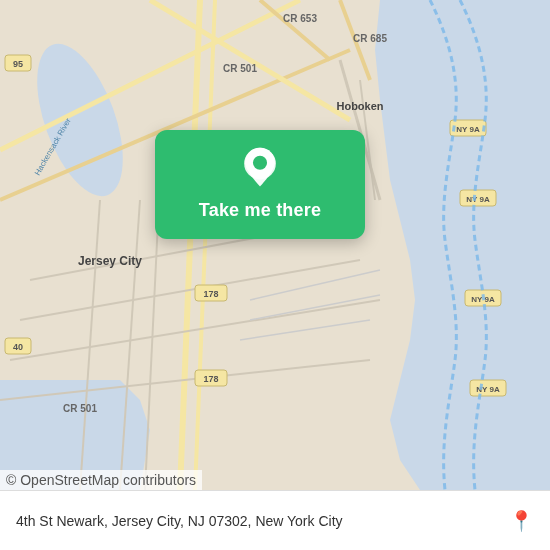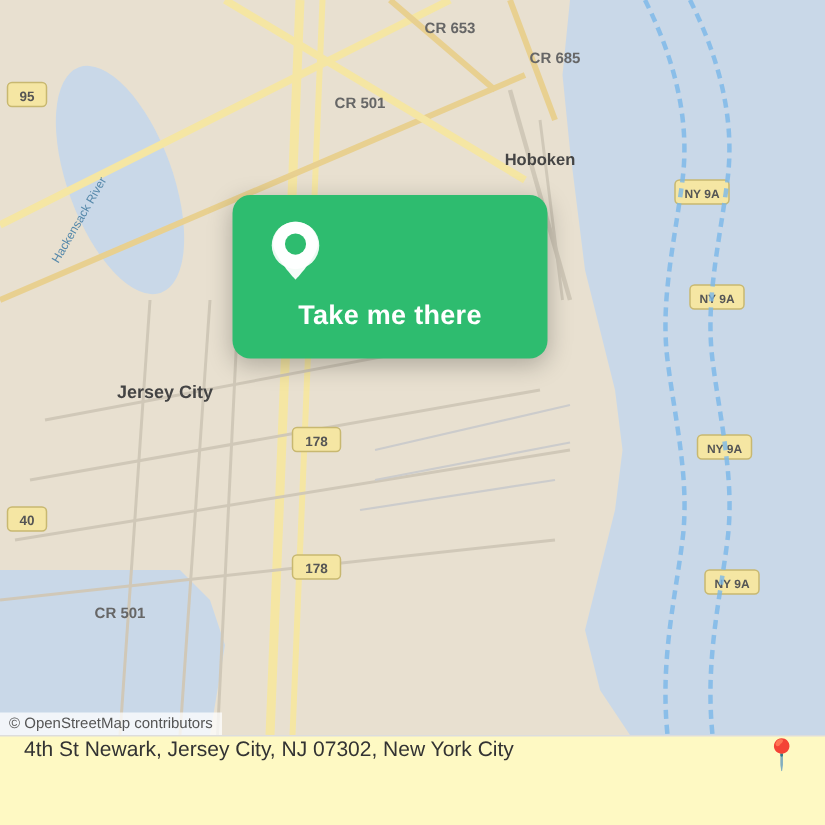--- a/index.html
+++ b/index.html
@@ -37,20 +37,21 @@
     
     #popup-card {
       position: absolute;
       top: 130px;
       left: 155px;
       width: 210px;
       background: #2ebc6f;
       border-radius: 12px;
       display: flex;
       flex-direction: column;
+      align-items: center;
       padding: 16px 20px 18px;
       box-shadow: 0 4px 16px rgba(0,0,0,0.25);
     }
 
     #location-pin {
       width: 44px;
       height: 44px;
       margin-bottom: 10px;
     }
 
@@ -65,32 +66,32 @@
       white-space: nowrap;
     }
 
     
     #attribution {
       position: absolute;
       bottom: 0;
       left: 0;
       background: rgba(255,255,255,0.75);
       padding: 2px 6px;
-      font-size: 10px;
+      font-size: 14px;
       color: #555;
     }
 
     
     #bottom-bar {
       width: 550px;
       height: 60px;
-      background: #fef9c3;
+      background: #ffffff;
       border-top: 1px solid #ddd;
       display: flex;
-      align-items: flex-start;
+      align-items: center;
       padding: 0 16px;
       gap: 8px;
     }
 
     #address-text {
       font-size: 14px;
       color: #333;
       flex: 1;
     }
 

